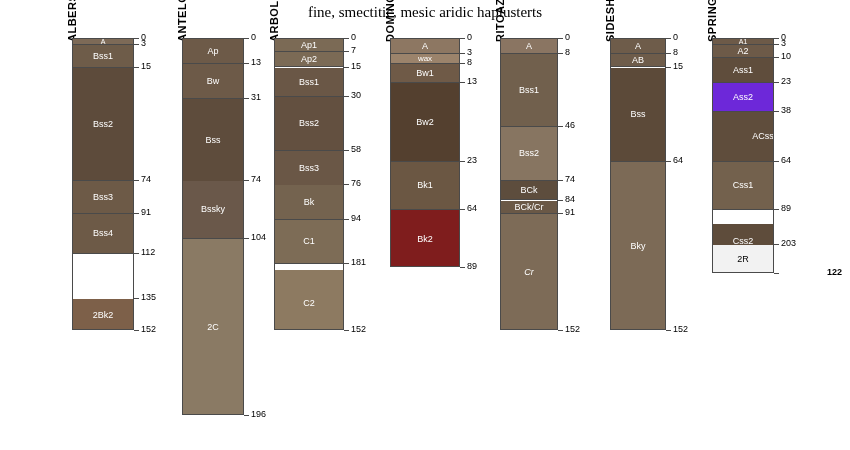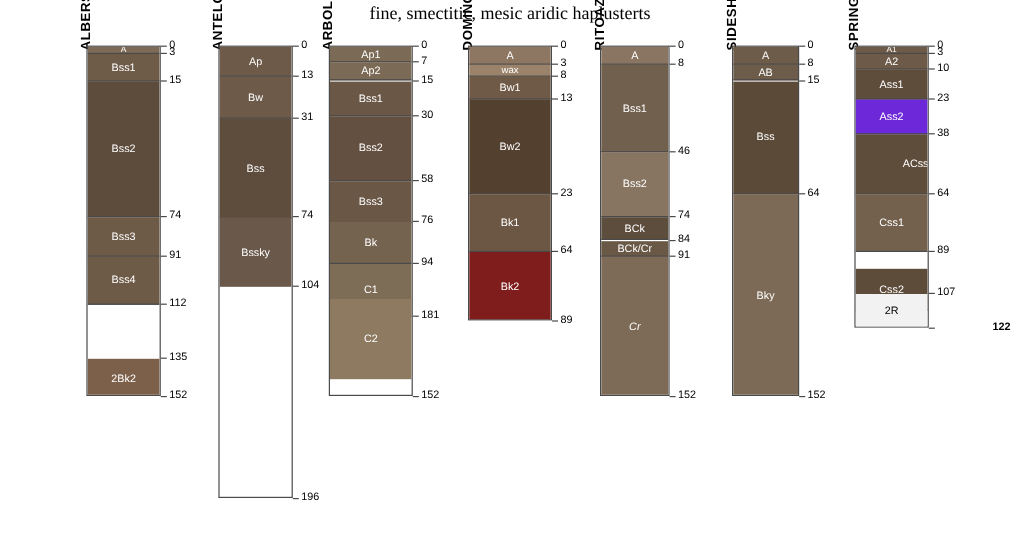--- a/index.html
+++ b/index.html
@@ -137,20 +137,23 @@
         </div>
         <div class="hz" style="top: 25px; height: 35px; background: rgb(109, 90, 72);">
           <span class="hzlab" style="color: rgb(255, 255, 255);">Bw</span>
         </div>
         <div class="hz" style="top: 60px; height: 83px; background: rgb(94, 76, 60);">
           <span class="hzlab" style="color: rgb(255, 255, 255);">Bss</span>
         </div>
         <div class="hz" style="top: 142px; height: 58px; background: rgb(106, 88, 74);">
           <span class="hzlab" style="color: rgb(255, 255, 255);">Bssky</span>
         </div>
+        <div class="hz" style="top: 200px; height: 177px; background: rgb(138, 122, 100); border-bottom: none;">
+          <span class="hzlab" style="color: rgb(255, 255, 255);">2C</span>
+        </div>
       </div>
       <div class="tick" style="left: 244px; top: 38px; width: 5px;"></div>
       <div class="depthlab" style="left: 251px; top: 32px;">0</div>
       <div class="tick" style="left: 244px; top: 63px; width: 5px;"></div>
       <div class="depthlab" style="left: 251px; top: 57.0055px;">13</div>
       <div class="tick" style="left: 244px; top: 98px; width: 5px;"></div>
       <div class="depthlab" style="left: 251px; top: 91.6285px;">31</div>
       <div class="tick" style="left: 244px; top: 180px; width: 5px;"></div>
       <div class="depthlab" style="left: 251px; top: 174.339px;">74</div>
       <div class="tick" style="left: 244px; top: 238px; width: 5px;"></div>
@@ -175,21 +178,21 @@
         </div>
         <div class="hz" style="top: 112px; height: 35px; background: rgb(106, 87, 70);">
           <span class="hzlab" style="color: rgb(255, 255, 255);">Bss3</span>
         </div>
         <div class="hz" style="top: 146px; height: 35px; background: rgb(116, 99, 79);">
           <span class="hzlab" style="color: rgb(255, 255, 255);">Bk</span>
         </div>
         <div class="hz" style="top: 181px; height: 44px; background: rgb(125, 108, 86);">
           <span class="hzlab" style="color: rgb(255, 255, 255);">C1</span>
         </div>
-        <div class="hz" style="top: 210px; height: 67px; background: rgb(141, 122, 97); border-bottom: none;">
+        <div class="hz" style="top: 231px; height: 67px; background: rgb(141, 122, 97); border-bottom: none;">
           <span class="hzlab" style="color: rgb(255, 255, 255);">C2</span>
         </div>
       </div>
       <div class="tick" style="left: 344px; top: 38px; width: 5px;"></div>
       <div class="depthlab" style="left: 351px; top: 32px;">0</div>
       <div class="tick" style="left: 344px; top: 51px; width: 5px;"></div>
       <div class="depthlab" style="left: 351px; top: 45.4645px;">7</div>
       <div class="tick" style="left: 344px; top: 67px; width: 5px;"></div>
       <div class="depthlab" style="left: 351px; top: 60.8525px;">15</div>
       <div class="tick" style="left: 344px; top: 96px; width: 5px;"></div>
@@ -342,17 +345,17 @@
       <div class="depthlab" style="left: 781px; top: 51.235px;">10</div>
       <div class="tick" style="left: 774px; top: 82px; width: 5px;"></div>
       <div class="depthlab" style="left: 781px; top: 76.2405px;">23</div>
       <div class="tick" style="left: 774px; top: 111px; width: 5px;"></div>
       <div class="depthlab" style="left: 781px; top: 105.093px;">38</div>
       <div class="tick" style="left: 774px; top: 161px; width: 5px;"></div>
       <div class="depthlab" style="left: 781px; top: 155.104px;">64</div>
       <div class="tick" style="left: 774px; top: 209px; width: 5px;"></div>
       <div class="depthlab" style="left: 781px; top: 203.191px;">89</div>
       <div class="tick" style="left: 774px; top: 244px; width: 5px;"></div>
-      <div class="depthlab" style="left: 781px; top: 237.815px;">107</div>
+      <div class="depthlab" style="left: 781px; top: 237.815px;">203</div>
       <div class="tick" style="left: 774px; top: 273px; width: 5px;"></div>
       <div class="depthlab" style="left: 827px; top: 266.667px; font-weight: bold;">122</div>
     </div>
   </div>
 
 </body></html>

